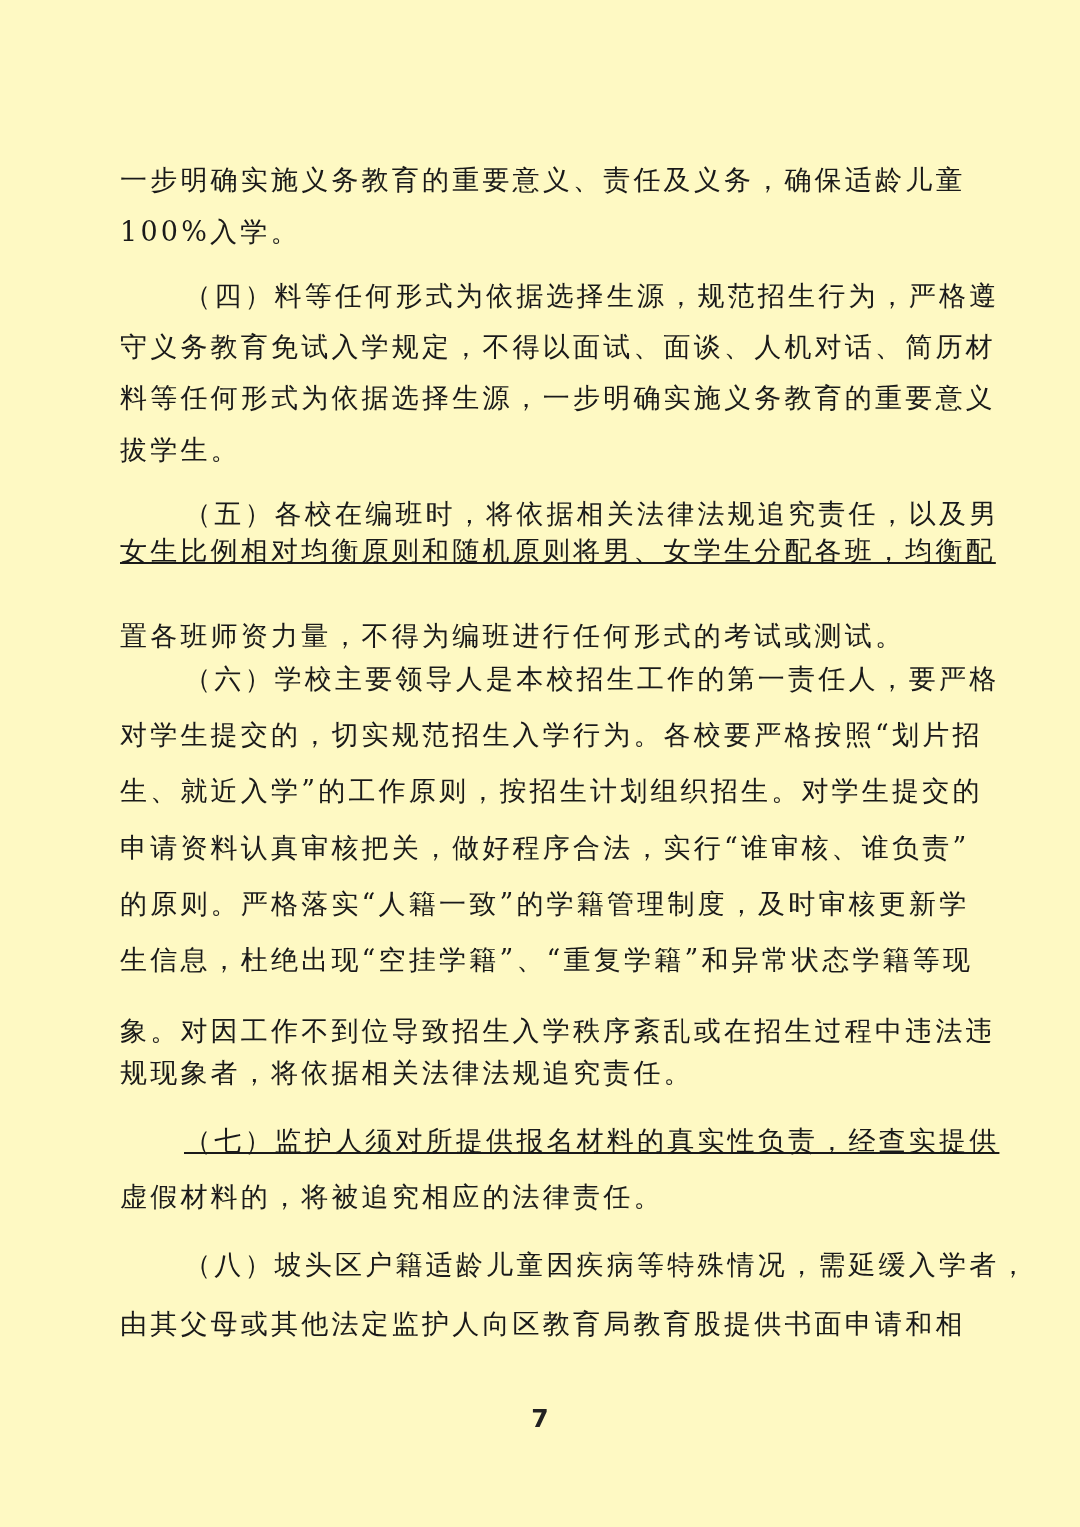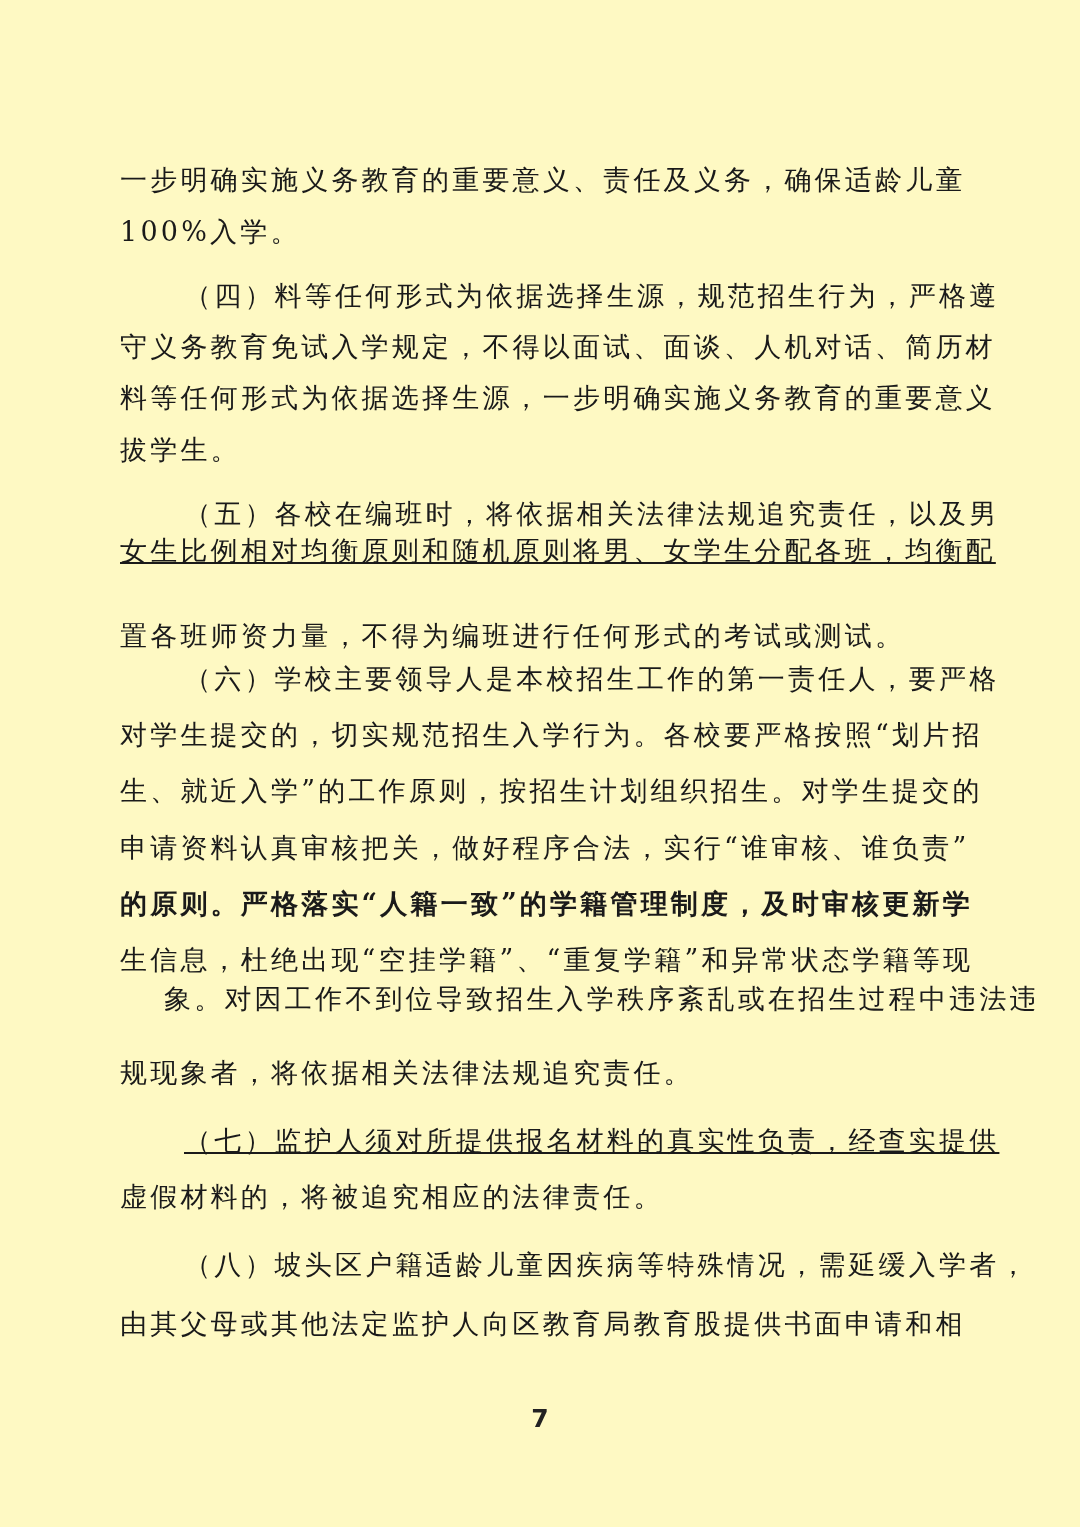--- a/index.html
+++ b/index.html
@@ -72,23 +72,23 @@
       <div>
         <div class="line indent" style="top: 494px;">（五）各校在编班时，将依据相关法律法规追究责任，以及男</div>
         <div class="line" style="top: 531px; text-decoration: underline;">女生比例相对均衡原则和随机原则将男、女学生分配各班，均衡配</div>
         <div class="line last" style="top: 580px; margin-top: 36px;">置各班师资力量，不得为编班进行任何形式的考试或测试。</div>
       </div>
       <div>
         <div class="line indent" style="top: 659px;">（六）学校主要领导人是本校招生工作的第一责任人，要严格</div>
         <div class="line" style="top: 715px;">对学生提交的，切实规范招生入学行为。各校要严格按照“划片招</div>
         <div class="line" style="top: 771px;">生、就近入学”的工作原则，按招生计划组织招生。对学生提交的</div>
         <div class="line" style="top: 828px;">申请资料认真审核把关，做好程序合法，实行“谁审核、谁负责”</div>
-        <div class="line" style="top: 884px; font-weight: bold;">的原则。严格落实“人籍一致”的学籍管理制度，及时审核更新学</div>
+        <div class="line" style="top: 884px;">的原则。严格落实“人籍一致”的学籍管理制度，及时审核更新学</div>
         <div class="line" style="top: 940px;">生信息，杜绝出现“空挂学籍”、“重复学籍”和异常状态学籍等现</div>
-        <div class="line" style="top: 979px; margin-left: 44px;">象。对因工作不到位导致招生入学秩序紊乱或在招生过程中违法违</div>
+        <div class="line" style="top: 1011px;">象。对因工作不到位导致招生入学秩序紊乱或在招生过程中违法违</div>
         <div class="line last" style="top: 1053px;">规现象者，将依据相关法律法规追究责任。</div>
       </div>
       <div>
         <div class="line indent" style="top: 1121px; text-decoration: underline;">（七）监护人须对所提供报名材料的真实性负责，经查实提供</div>
         <div class="line last" style="top: 1177px;">虚假材料的，将被追究相应的法律责任。</div>
       </div>
       <div>
         <div class="line indent" style="top: 1245px;">（八）坡头区户籍适龄儿童因疾病等特殊情况，需延缓入学者，</div>
         <div class="line last" style="top: 1304px;">由其父母或其他法定监护人向区教育局教育股提供书面申请和相</div>
       </div>

